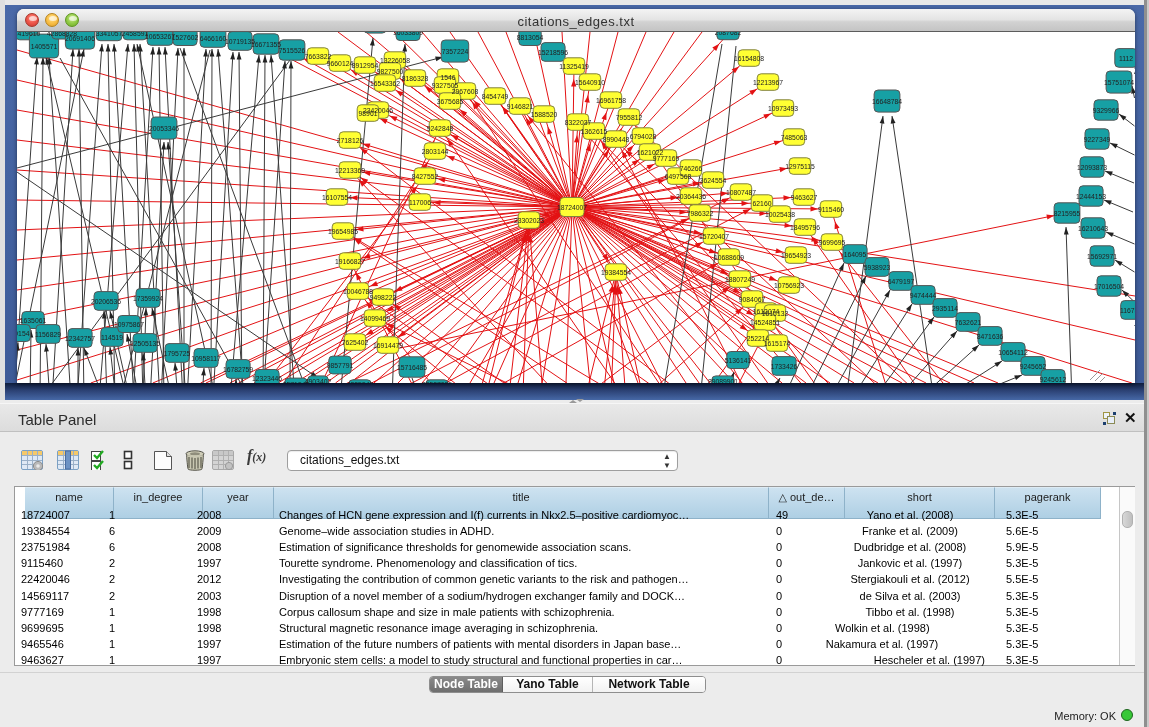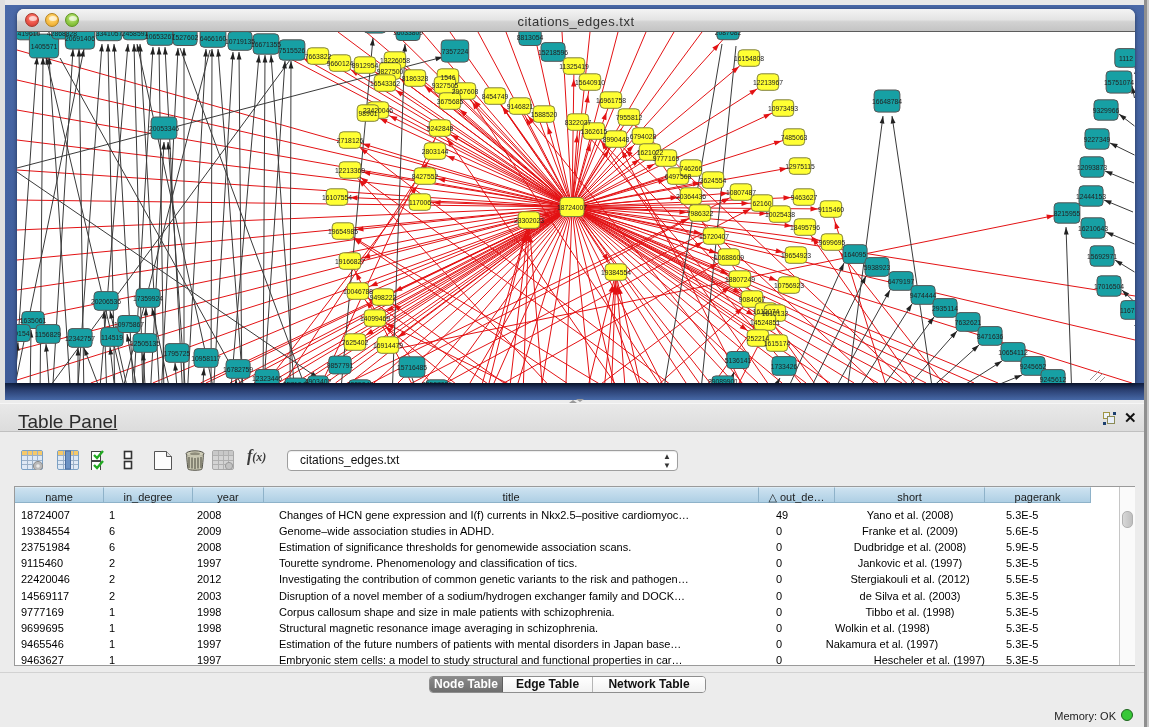--- a/index.html
+++ b/index.html
@@ -28,21 +28,21 @@
 #tlg { left:48px; background:radial-gradient(circle at 50% 35%,#cdeB8f,#8ec943 55%,#6faa29);
   border:1px solid #5e9421; }
 #canvas { position:absolute; left:0; top:23px; width:1118px; height:351px; background:#fff; overflow:hidden; }
 #rightstrip { position:absolute; left:1144px; top:0; width:5px; height:727px; background:#8f8f8f; }
 #rightstrip i { position:absolute; left:3px; top:0; width:2px; height:727px; background:#c9c9c9; display:block; }
 
 
 #tpheader { position:absolute; left:0; top:403px; width:1149px; height:29px;
   background:linear-gradient(180deg,#e9e9e9,#dcdcdc); border-top:1px solid #f6f6f6;
   border-bottom:1px solid #c0c0c0; }
-#tpheader .t { position:absolute; left:18px; top:7px; font-size:19px; color:#2c2c2c;text-decoration:underline; }
+#tpheader .t { position:absolute; left:18px; top:7px; font-size:15px; color:#2c2c2c; }
 #floatico { position:absolute; left:1103px; top:412px; width:13px; height:13px; }
 #floatico .sq1 { position:absolute; left:0; top:0; width:7px; height:7px; border:1.5px solid #a09544; background:#eef3fa; }
 #floatico .sq2 { position:absolute; left:4px; top:4px; width:8px; height:8px; border:1.5px solid #8a8a55; background:#e8eef8; }
 #floatico .d1,#floatico .d2 { position:absolute; width:3px; height:3px; background:#1c3f6e; }
 #floatico .d1 { right:0; top:0; } #floatico .d2 { left:0; bottom:0; }
 #closex { position:absolute; left:1124px; top:409px; font-size:15px; font-weight:bold; color:#111; }
 #notch { position:absolute; left:569px; top:399px; width:12px; height:4px; }
 #notch:before { content:""; position:absolute; left:0; top:1px; border-left:4px solid transparent;
   border-right:4px solid transparent; border-bottom:3px solid #9a9a9a; }
 #notch:after { content:""; position:absolute; left:7px; top:0px; border-left:4px solid transparent;
@@ -51,23 +51,23 @@
 #toolbar { position:absolute; left:0px; top:432px; width:1149px; height:46px; }
 .ticon { position:absolute; top:18px; }
 #combo { position:absolute; left:287px; top:18px; width:391px; height:21px; background:#fff;
   border:1px solid #9e9e9e; border-radius:4px; font-size:12px; color:#111;
   line-height:19px; padding-left:12px; box-shadow:inset 0 1px 1px rgba(0,0,0,0.08); }
 #combo .arr { position:absolute; right:6px; top:1px; font-size:8px; color:#333; line-height:9px; text-align:center; }
 
 #tablebox { position:absolute; left:14px; top:486px; width:1121px; height:180px;
   background:#fff; border:1px solid #9a9a9a; }
 #thead { position:absolute; left:0; top:0; height:20px; width:1104px; }
-.th { position:absolute; top:0; height:16px; background:linear-gradient(180deg,#cde2f0,#aecfe4);
+.th { position:absolute; top:0; height:32px; background:linear-gradient(180deg,#cde2f0,#aecfe4);
   border-right:1px solid #8eb2c9; border-bottom:1px solid #8eb2c9; border-top:1px solid #ddebf4;
-  font-size:11px; color:#1c1c1c; text-align:center; line-height:19px; }
+  font-size:11px; color:#1c1c1c; text-align:center; line-height:19px;margin-left:10px; }
 .tr { position:absolute; width:1104px; height:16.1px; font-size:11px; color:#000; }
 .td { position:absolute; top:1px; white-space:nowrap; overflow:hidden; }
 #vscroll { position:absolute; left:1104px; top:0; width:16px; height:178px; background:#fafafa;
   border-left:1px solid #c6c6c6; }
 #vscroll .thumb { position:absolute; left:2px; top:24px; width:11px; height:17px;
   background:linear-gradient(90deg,#d8d8d8,#bfbfbf); border:1px solid #b0b0b0; border-radius:5px; }
 
 #tabs { position:absolute; left:429px; top:676px; height:17px; display:flex;
   border:1px solid #8e8e8e; border-radius:4px; overflow:hidden; background:#fff; }
 #tabs .tab { height:15px; line-height:15px; font-size:12px; font-weight:bold; text-align:center; color:#111;
@@ -755,20 +755,20 @@
       <div class="td" style="left:820px;width:150px;text-align:right">Hescheler et al. (1997)</div>
       <div class="td" style="left:991px">5.3E-5</div>
     </div>
   <div id="vscroll">
       <div class="thumb"></div>
     </div>
 </div>
 <div id="panelline"></div>
 <div id="tabs">
   <div class="tab sel" style="width:73px">Node Table</div>
-    <div class="tab" style="width:90px">Edge Table</div>
+    <div class="tab" style="width:90px">Yano Table</div>
     <div class="tab" style="border-right:none;width:112px">Network Table</div>
 </div>
 <div id="memory">Memory: OK</div>
 <div id="memdot"></div>
 <div id="rightstrip">
     <i></i>
   </div>
 
 </body></html>

